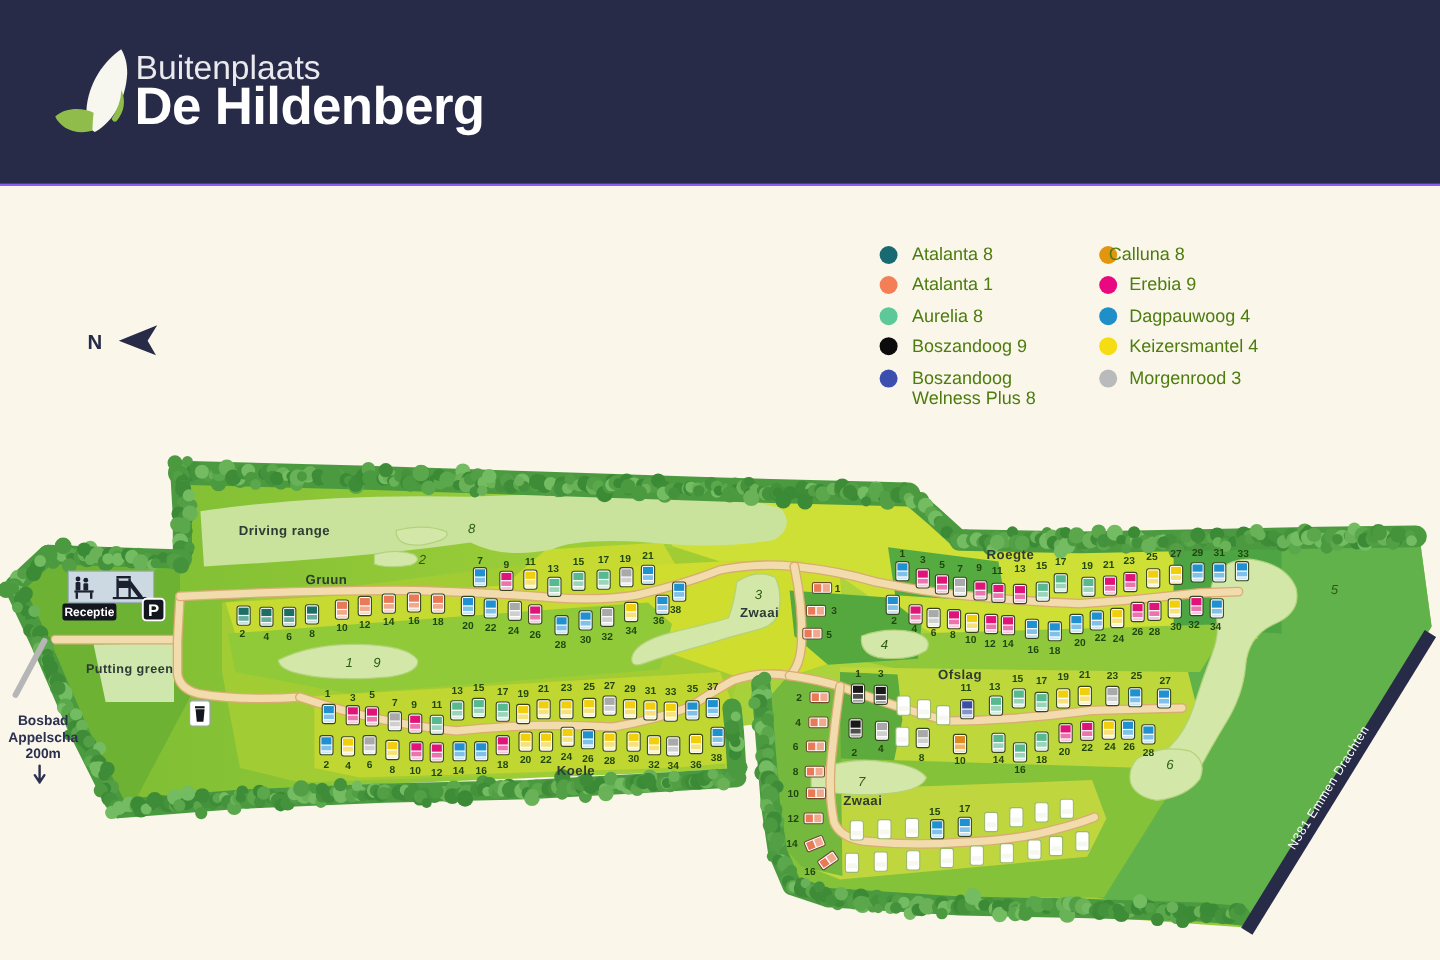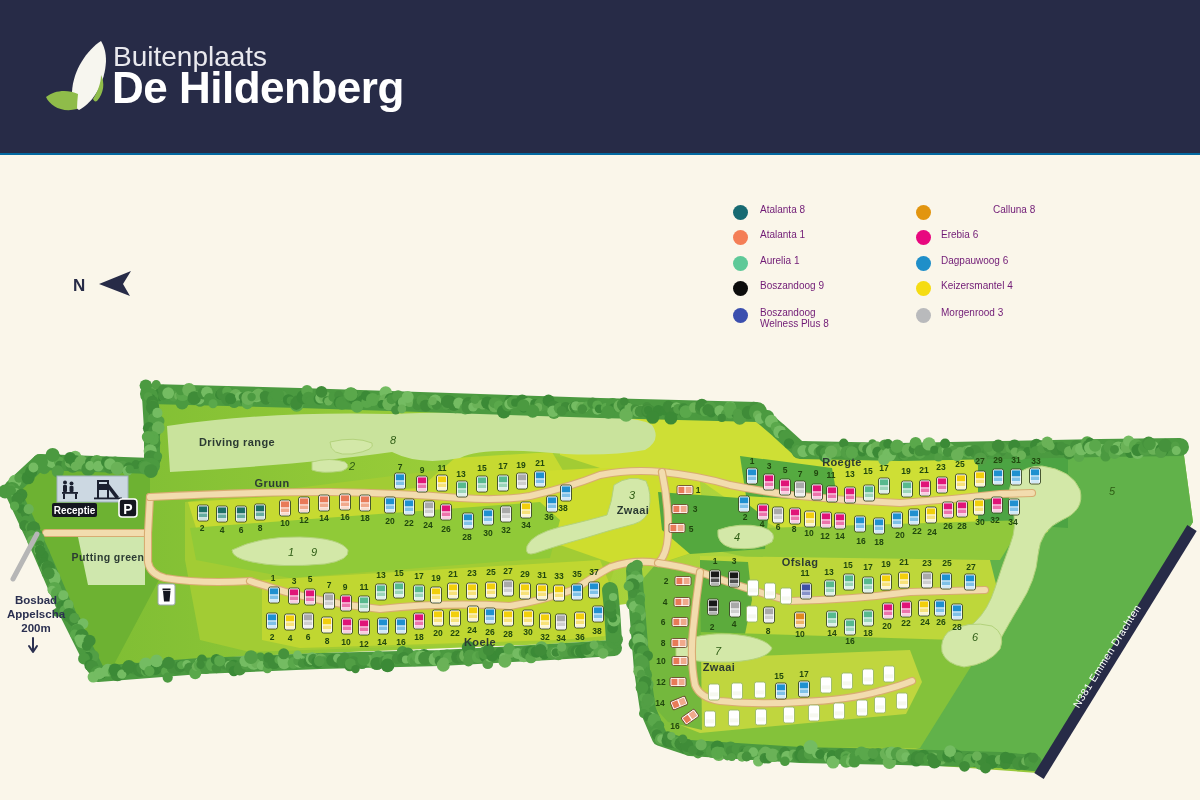--- a/index.html
+++ b/index.html
@@ -1,17 +1,17 @@
 <!DOCTYPE html>
 <html><head><meta charset="utf-8">
 <style>
 html,body{margin:0;padding:0;width:1200px;height:800px;background:#faf6ea;font-family:"Liberation Sans",sans-serif;overflow:hidden}
-#hdr{position:absolute;left:0;top:0;width:1200px;height:153px;background:#272b47;border-bottom:2px solid #0369a1}
+#hdr{position:absolute;left:0;top:0;width:1200px;height:153px;background:#272b47;border-bottom:2px solid #8b5cf6}
 #legend{position:absolute;left:0;top:0;width:1200px;height:800px;pointer-events:none}
-.li{position:absolute;font-size:10px;color:#701a75}
+.li{position:absolute;font-size:15px;color:#4d7c0f}
 .dot{position:absolute;width:15px;height:15px;border-radius:50%}
 </style></head>
 <body>
 
 <div id="hdr">
 
 <svg width="420" height="155" style="position:absolute;left:0;top:0">
 <path d="M101,41 C87,50 73,70 72,92 C72,102 75,108 79,110 C95,101 105,82 106,61 C106,52 104,46 101,41 Z" fill="#f7f6ef"></path>
 <path d="M77,109 C62,113 50,106 46,97 C54,90 68,89 78,94 C77.5,99 77,104 77,109 Z" fill="#8fbc4a"></path>
 <path d="M93,99 C98,91 101,83 101,75 C105,83 104,93 97,101 C95,102 94,101 93,99 Z" fill="#8fbc4a"></path>
@@ -2131,31 +2131,31 @@
 <path d="M33,638 L33,652 M33,652 L29,646 M33,652 L37,646" stroke="#2b3050" stroke-width="2" fill="none" stroke-linecap="round"></path>
 </g>
     <path d="M37,534 L13,579" stroke="#b6b6b6" stroke-width="5" stroke-linecap="round"></path>
 </svg>
 <div id="legend">
 <div class="dot" style="left:733px;top:205px;background:#176a72"></div>
     <div class="li" style="left:760px;top:204px">Atalanta 8</div>
 <div class="dot" style="left:733px;top:230px;background:#f47e56"></div>
     <div class="li" style="left:760px;top:229px">Atalanta 1</div>
 <div class="dot" style="left:733px;top:256px;background:#5ec998"></div>
-    <div class="li" style="left:760px;top:255px">Aurelia 1</div>
+    <div class="li" style="left:760px;top:255px">Aurelia 8</div>
 <div class="dot" style="left:733px;top:281px;background:#0c0c0c"></div>
     <div class="li" style="left:760px;top:280px">Boszandoog 9</div>
 <div class="dot" style="left:733px;top:308px;background:#3b4fae"></div>
     <div class="li" style="left:760px;top:307px">Boszandoog<br>Welness Plus 8</div>
 <div class="dot" style="left:916px;top:205px;background:#e2950f"></div>
-    <div class="li" style="left:993px;top:204px">Calluna 8</div>
+    <div class="li" style="left:924px;top:204px">Calluna 8</div>
 <div class="dot" style="left:916px;top:230px;background:#e8087f"></div>
-    <div class="li" style="left:941px;top:229px">Erebia 6</div>
+    <div class="li" style="left:941px;top:229px">Erebia 9</div>
 <div class="dot" style="left:916px;top:256px;background:#1f8fc9"></div>
-    <div class="li" style="left:941px;top:255px">Dagpauwoog 6</div>
+    <div class="li" style="left:941px;top:255px">Dagpauwoog 4</div>
 <div class="dot" style="left:916px;top:281px;background:#f5dc13"></div>
     <div class="li" style="left:941px;top:280px">Keizersmantel 4</div>
 <div class="dot" style="left:916px;top:308px;background:#b9babc"></div>
     <div class="li" style="left:941px;top:307px">Morgenrood 3</div>
 
 <svg width="80" height="40" style="position:absolute;left:65px;top:265px">
 <text x="8" y="26" font-size="17" font-weight="bold" fill="#272b47">N</text>
 <polygon points="34,19 66,6 58,19 65,31" fill="#272b47"></polygon>
 </svg>
 </div>

